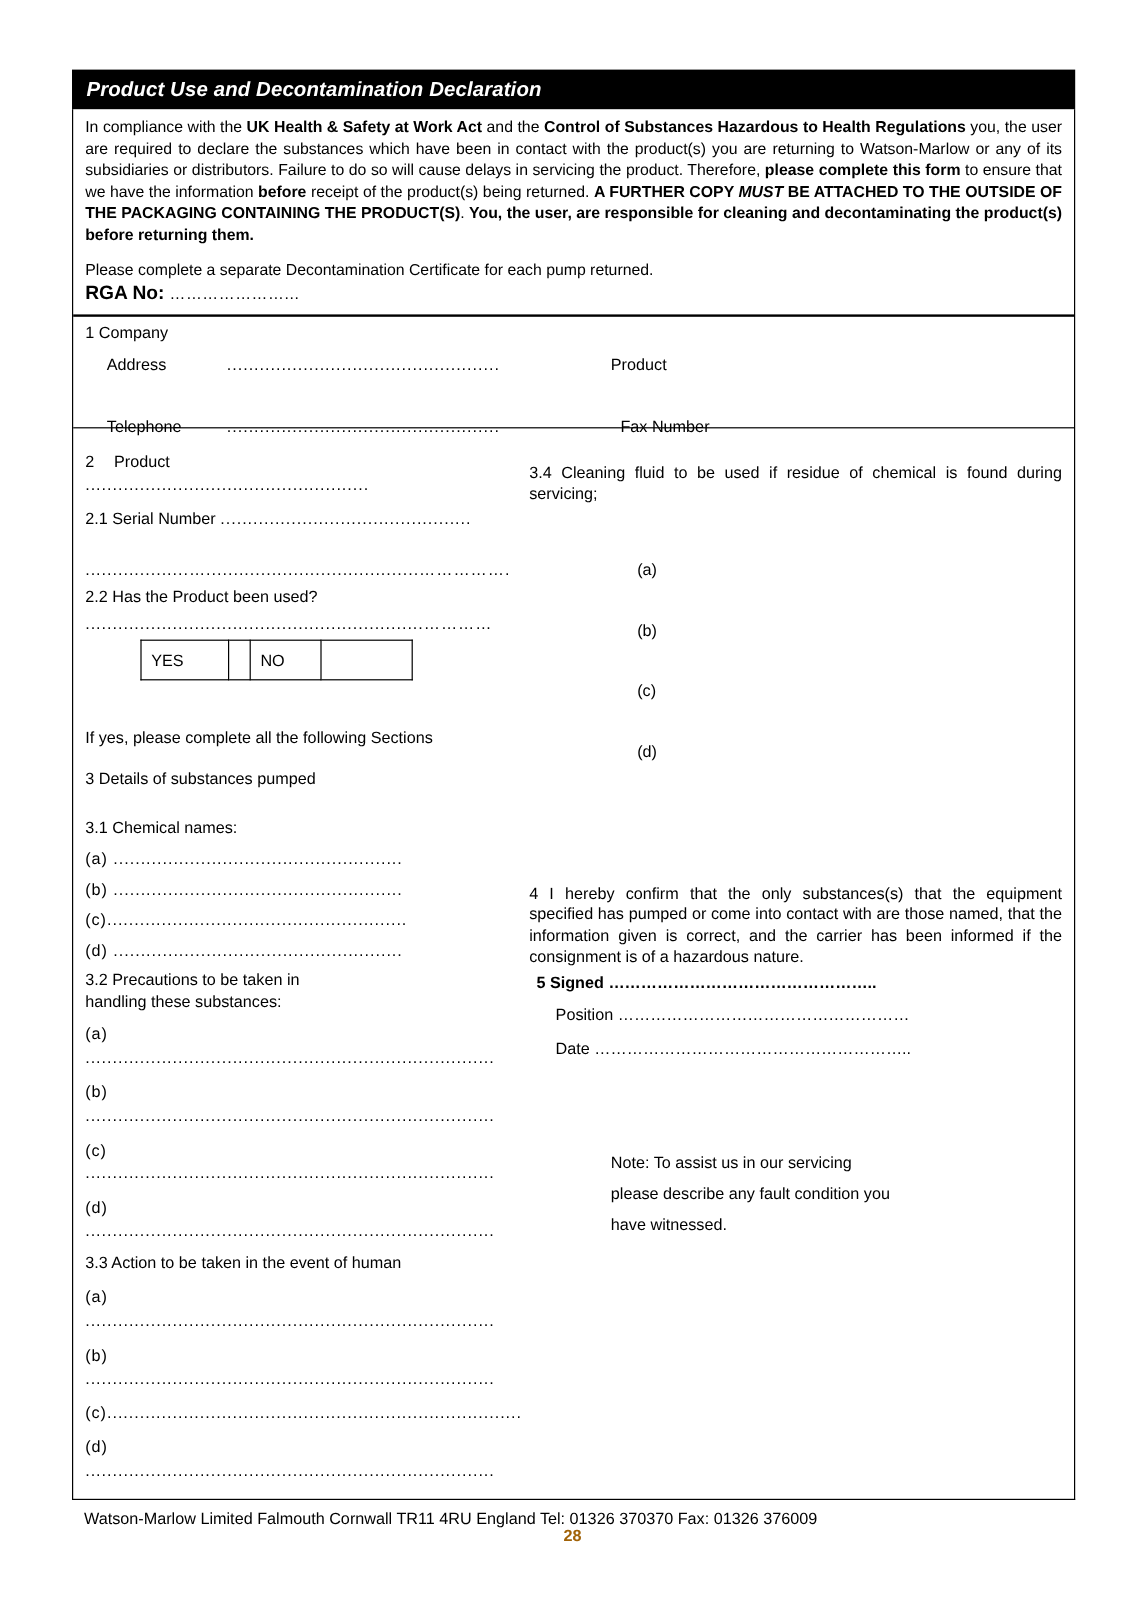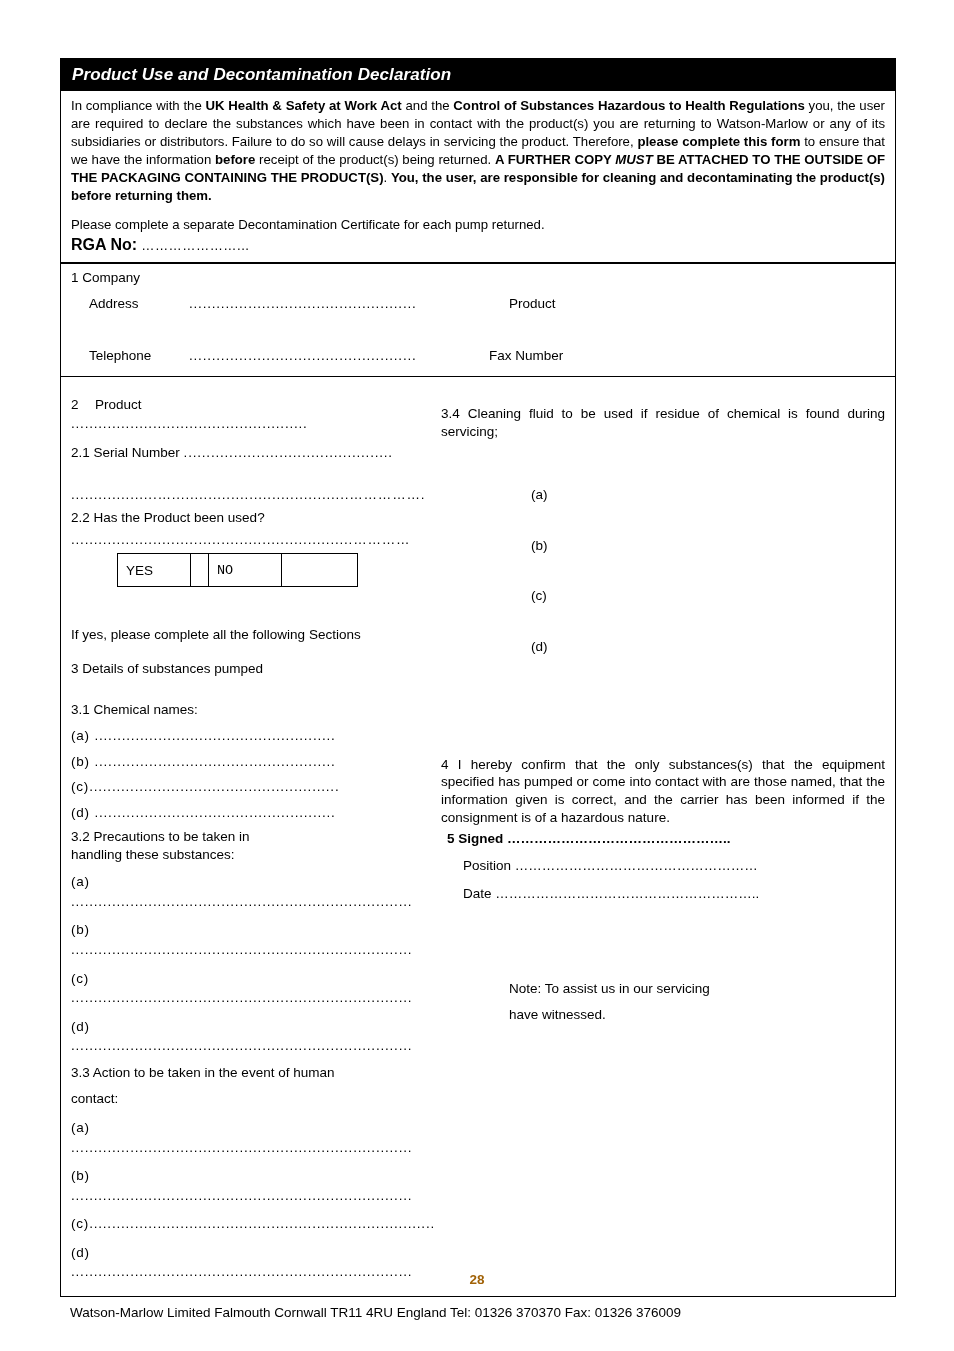--- a/index.html
+++ b/index.html
@@ -66,21 +66,21 @@
     font-weight: bold;
   }
   .rga .dots { font-weight: normal; font-size: 13.2px; letter-spacing: .5px; }
 
   
   .sect-company {
     padding: 6px 10px 14px 10px;
     border-bottom: 1.5px solid #000000;
     font-size: 13.5px;
     position: relative;
-    height: 113px;
+    height: 93px;
   }
   .sect-company .lbl { position: absolute; }
   .dotline { letter-spacing: .8px; }
 
   
   .cols {
     display: flex;
     font-size: 13.5px;
   }
   .col-left  { width: 372px; padding: 8px 0 6px 10px; }
@@ -98,21 +98,21 @@
   }
   .yn-table td {
     border: 1.5px solid #000;
     height: 33px;
     font-size: 13.5px;
     padding: 0 0 0 8px;
     vertical-align: middle;
   }
   .c-yes   { width: 73px; }
   .c-gap   { width: 18px; }
-  .c-no    { width: 73px; font-family: Liberation Mono, monospace; }
+  .c-no    { width: 59px; }
   .c-blank { width: 76px; }
 
   .note-block {
     font-weight: normal;
     font-size: 13.5px;
     line-height: 1.95;
     margin-left: 68px;
   }
 
   .spacer-sm { height: 10px; }
@@ -157,21 +157,21 @@
         <div class="rga"><span>RGA No:</span><span class="dots"> …………………...</span></div>
       </div>
 
       <div class="sect-company">
         <div class="lbl" style="left:10px;  top:6px;">1 Company</div>
         <div class="lbl" style="left:28px;  top:32px;">Address</div>
         <div class="lbl dotline" style="left:128px; top:32px;">..................................................</div>
         <div class="lbl" style="left:448px; top:32px;">Product</div>
         <div class="lbl" style="left:28px;  top:84px;">Telephone</div>
         <div class="lbl dotline" style="left:128px; top:84px;">..................................................</div>
-        <div class="lbl" style="left:428px; top:84px;">Fax Number</div>
+        <div class="lbl" style="left:456px; top:84px;">Fax Number</div>
       </div>
 
       <div class="cols">
 
         <div class="col-left">
 
           <div class="spacer-sm"></div>
 
           <div class="row">
             <span class="ind" style="width:24px;">2</span><span class="ind" style="width:110px;">Product</span><span class="dotline">....................................................</span>
@@ -221,21 +221,20 @@
             <span>3.2  Precautions  to  be  taken  in</span><br>
             <span>handling these substances:</span>
           </div>
 
           <div class="row dotline" style="margin-top:9px;">(a) ...........................................................................</div>
           <div class="row dotline" style="margin-top:9px;">(b) ...........................................................................</div>
           <div class="row dotline" style="margin-top:9px;">(c) ...........................................................................</div>
           <div class="row dotline" style="margin-top:9px;">(d) ...........................................................................</div>
 
           <div class="row" style="margin-top:7px;">3.3 Action to be taken in the event of human</div>
-          <div class="row" style="margin-top:7px;">contact:</div>
 
           <div class="row dotline" style="margin-top:9px;">(a) ...........................................................................</div>
           <div class="row dotline" style="margin-top:9px;">(b) ...........................................................................</div>
           <div class="row dotline" style="margin-top:9px;">(c)............................................................................</div>
           <div class="row dotline" style="margin-top:9px; margin-bottom:8px;">(d) ...........................................................................</div>
         </div>
 
         <div class="col-right">
 
           <div class="row justify" style="line-height:1.35;">3.4  Cleaning  fluid  to  be  used  if  residue  of  chemical  is  found during servicing;</div>
@@ -250,20 +249,21 @@
           <div class="row justify" style="line-height:1.32;">4 I hereby confirm that the only substances(s) that the equipment specified has pumped or come into contact with are those named, that the information given is correct, and the carrier has been informed if the consignment is of a hazardous nature.</div>
 
           <div class="row" style="margin-top:0; margin-left:6px;font-weight:bold;">5 Signed …………………………………………..</div>
           <div class="row" style="margin-top:8px; margin-left:22px;">Position ………………………………………………</div>
           <div class="row" style="margin-top:8px; margin-left:22px;">Date …………………………………………………..</div>
 
           <div style="height:70px;"></div>
 
           <div class="note-block">
             <div>Note: To assist us in our servicing</div>
+            <div>please describe any fault condition you</div>
             <div>have witnessed.</div>
           </div>
         </div>
       </div>
     </div>
 
     <div class="footer">Watson-Marlow Limited   Falmouth   Cornwall   TR11 4RU   England   Tel: 01326 370370   Fax: 01326 376009</div>
   </div>
 
   <div class="page-num" style="color: #a16207;">28</div>

